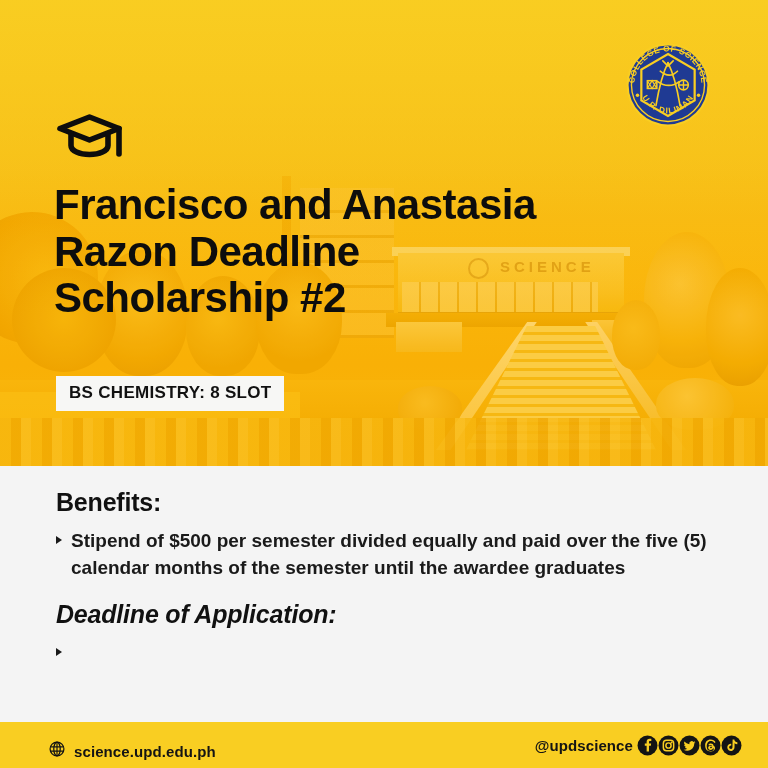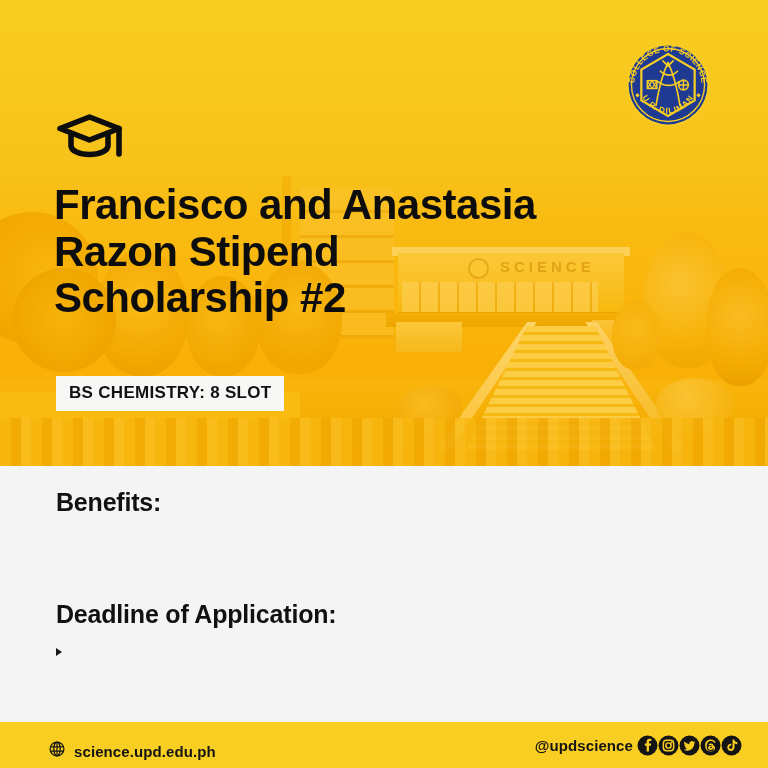--- a/index.html
+++ b/index.html
@@ -326,20 +326,21 @@
     position: absolute;
     left: 56px;
     top: 22px;
     width: 660px;
   }
   .deadline-block {
     position: absolute;
     left: 56px;
     top: 134px;
     width: 660px;
+    font-style: italic;
   }
 
   .bullet-list {
     list-style: none;
     margin: 11px 0 0 0;
     padding: 0;
   }
   .bullet-list li {
     position: relative;
     padding-left: 15px;
@@ -448,21 +449,21 @@
       <span class="cap-icon">
         <svg width="72" height="50" viewBox="0 0 72 50" fill="none" xmlns="http://www.w3.org/2000/svg">
           <path d="M4 16.5 L33.5 5 L63 16.5 L33.5 28 Z" stroke="#0d0d0d" stroke-width="5.6" stroke-linejoin="round" fill="none"></path>
           <path d="M15 21.5 V33.5 C15 39 23.5 42.5 33.5 42.5 C43.5 42.5 52 39 52 33.5 V21.5" stroke="#0d0d0d" stroke-width="5.6" stroke-linecap="round" stroke-linejoin="round" fill="none"></path>
           <path d="M63 16.5 V42" stroke="#0d0d0d" stroke-width="5.6" stroke-linecap="round"></path>
         </svg>
       </span>
 
       <h1 class="hero-title">
         <span class="ln">Francisco and Anastasia</span>
-        <span class="ln">Razon Stipend</span>
+        <span class="ln">Razon Deadline</span>
         <span class="ln">Scholarship #2</span>
       </h1>
 
       <div class="slot-badge">BS CHEMISTRY: 8 SLOT</div>
 
       <span class="logo-seal">
         <svg width="86" height="86" viewBox="0 0 100 100" xmlns="http://www.w3.org/2000/svg">
           <defs>
             <path id="arcTop" d="M 50,50 m -39,0 a 39,39 0 1,1 78,0" fill="none"></path>
             <path id="arcBot" d="M 50,50 m -33,0 a 33,33 0 1,0 66,0" fill="none"></path>
@@ -493,20 +494,26 @@
         </svg>
       </span>
 
     </div>
   </div>
 
   <div class="body-section">
 
     <div class="benefits-block">
       <h2 class="sec-heading">Benefits:</h2>
+      <ul class="bullet-list">
+        <li>
+          <span class="tri"></span>
+          <span>Stipend of $500 per semester divided equally and paid over the five (5) calendar months of the semester until the awardee graduates</span>
+        </li>
+      </ul>
     </div>
 
     <div class="deadline-block">
       <h2 class="sec-heading">Deadline of Application:</h2>
       <ul class="bullet-list">
         <li>
           <span class="tri"></span>
         </li>
       </ul>
     </div>

